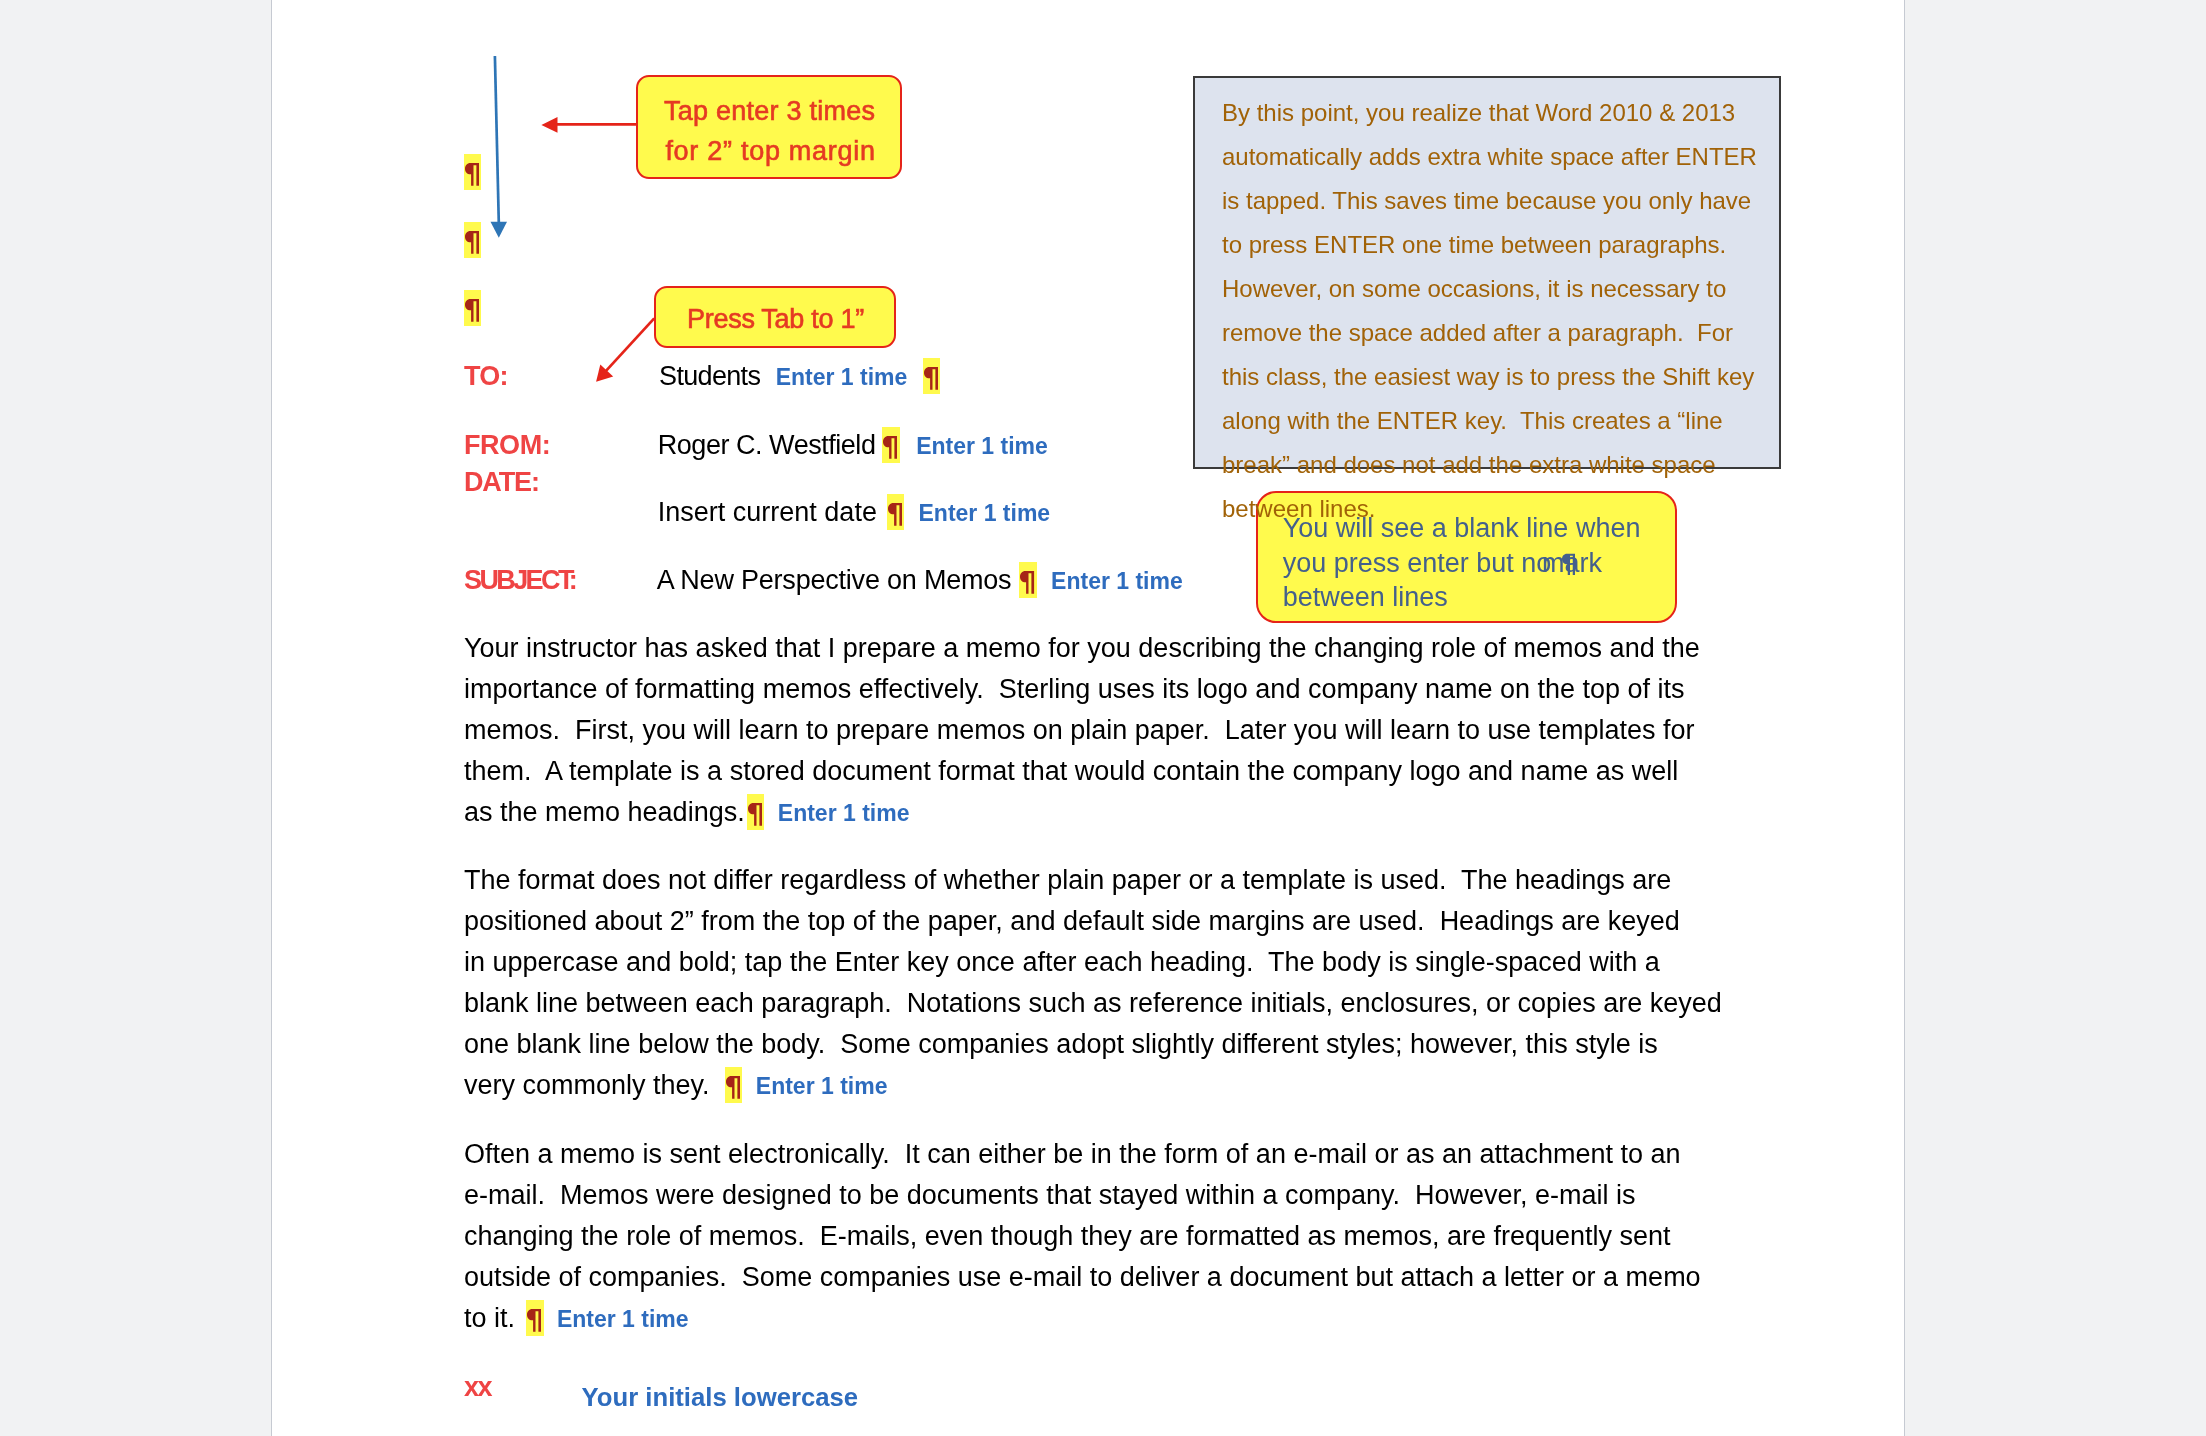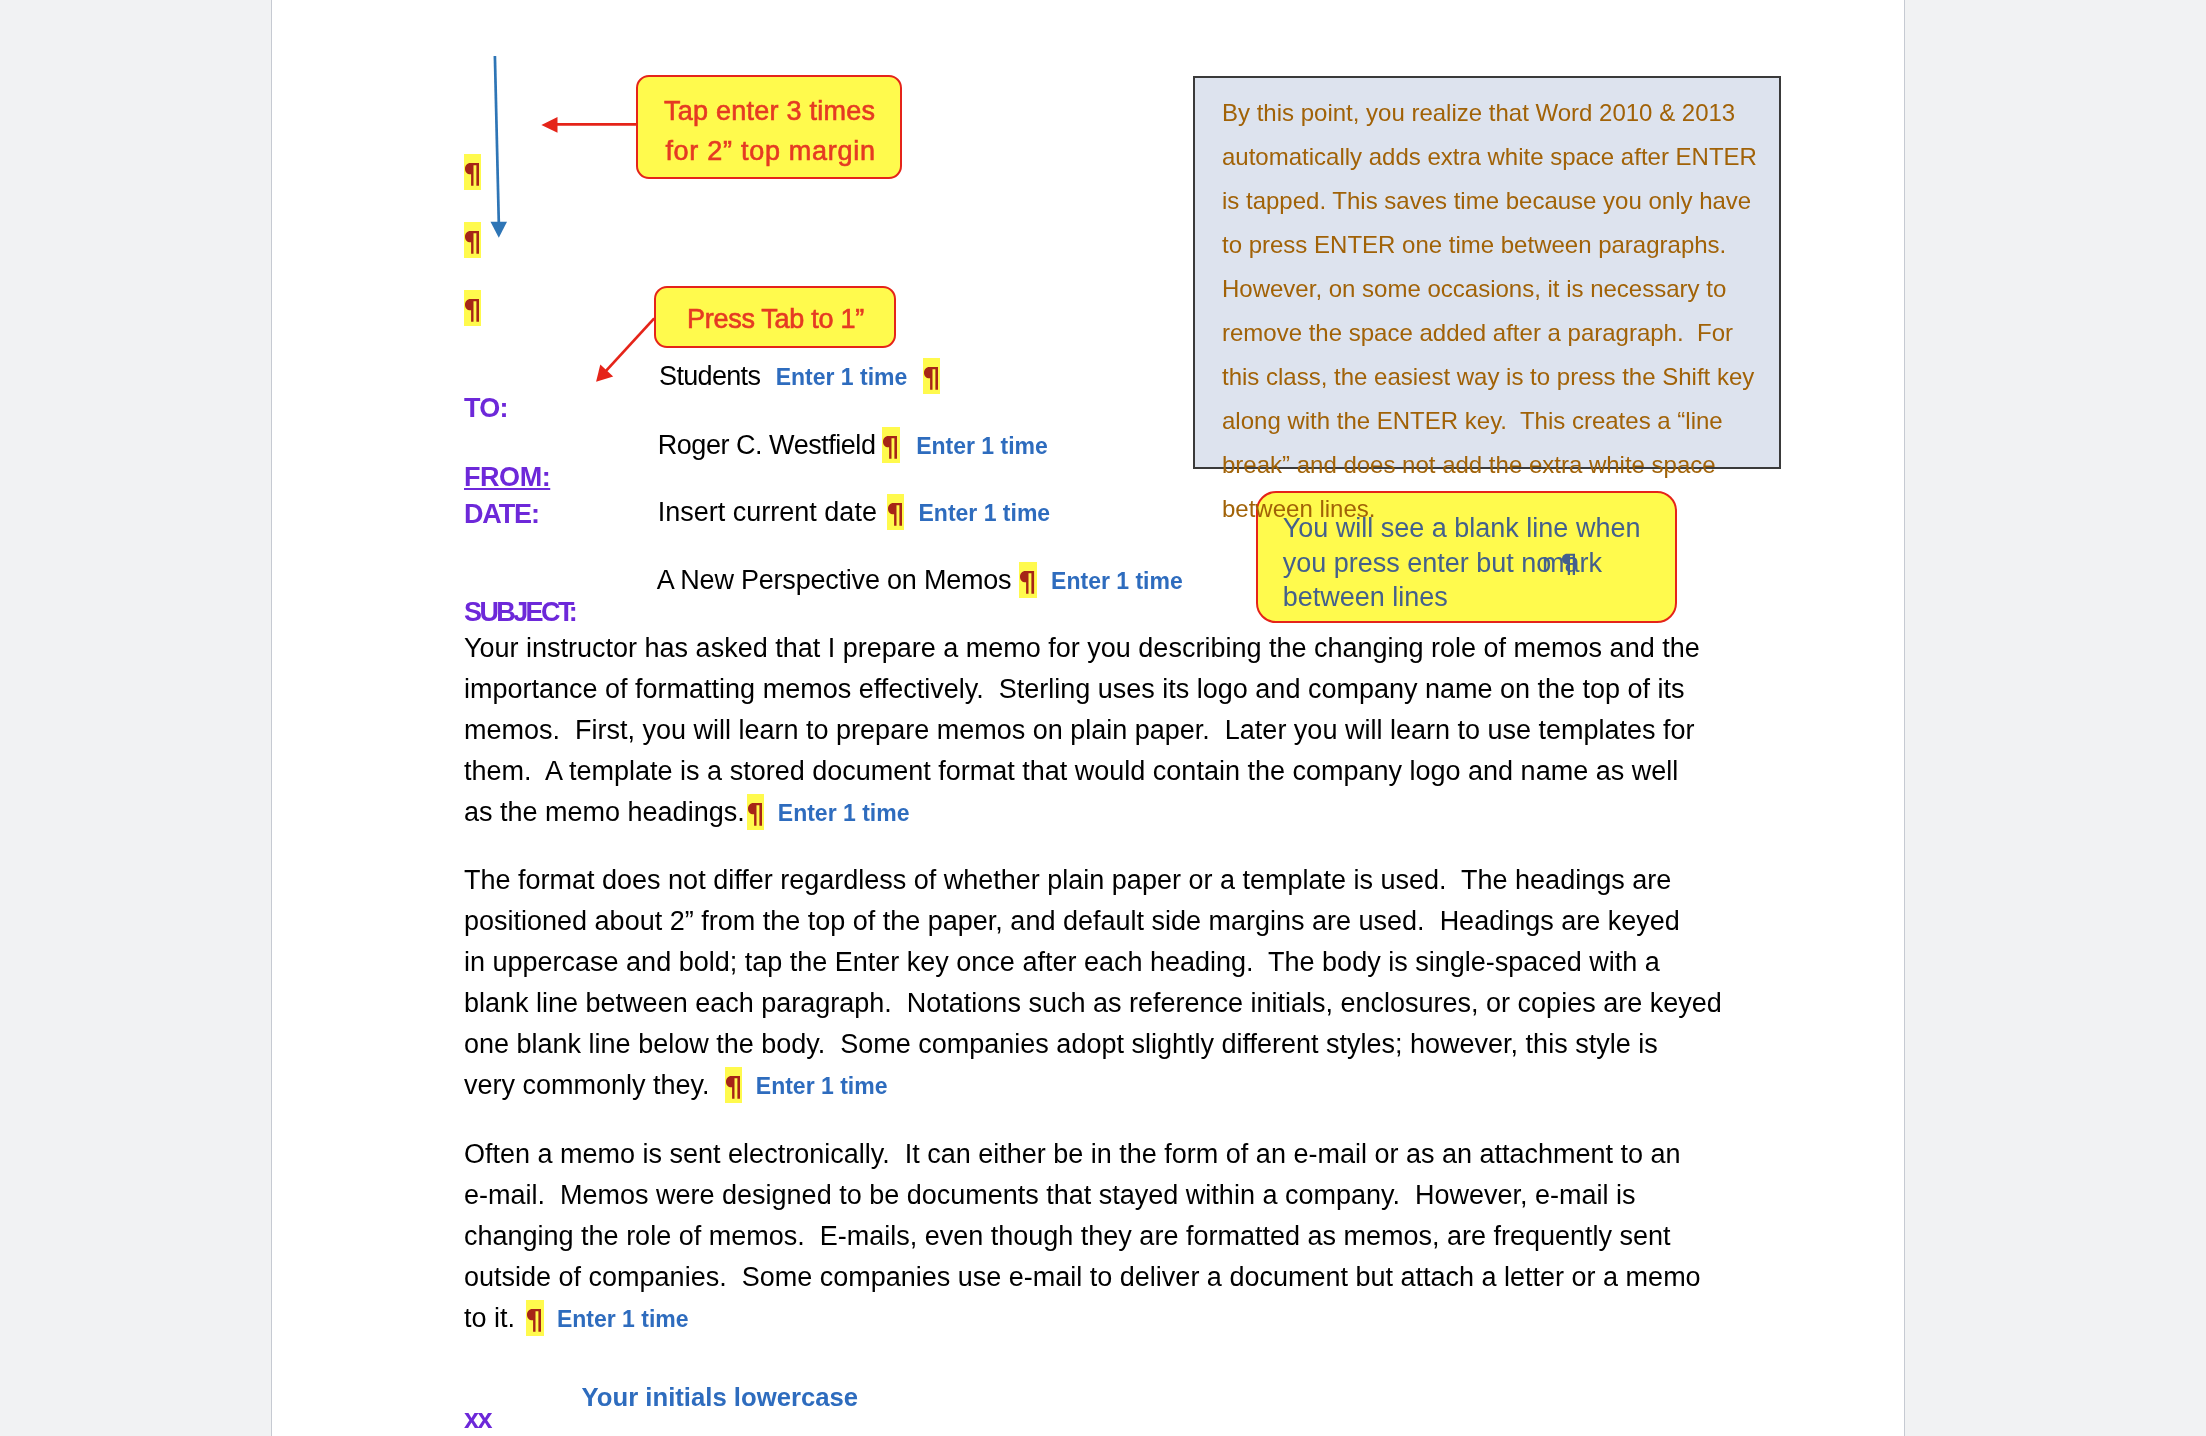--- a/index.html
+++ b/index.html
@@ -7,21 +7,21 @@
   body{width:2206px;height:1436px;overflow:hidden;background:#f1f2f3;
        font-family:"Liberation Sans",sans-serif;
        -webkit-font-smoothing:antialiased;}
   #stage{position:relative;width:2206px;height:1436px;}
   .page{position:absolute;left:271px;top:0;width:1634px;height:1436px;background:#fff;
         border-left:1px solid #c6cad2;border-right:1px solid #c6cad2;box-sizing:border-box;}
 
   
   .doc{position:absolute;left:0;top:0;width:1634px;height:1436px;}
   .ln{position:absolute;white-space:pre;font-size:27px;line-height:27px;color:#000;}
-  .lbl{position:absolute;white-space:pre;font-size:27px;line-height:27px;color:#6d28d9;font-weight:bold;letter-spacing:-1.6px;margin-top:32px;}
+  .lbl{position:absolute;white-space:pre;font-size:27px;line-height:27px;color:#ef4444;font-weight:bold;letter-spacing:-1.6px;}
   .ann{position:absolute;white-space:pre;font-size:23px;line-height:23px;font-weight:bold;color:#2e6cbe;}
   .pil{position:absolute;background:#fffa4d;width:17.6px;height:36.2px;}
   .pil svg{position:absolute;left:1.2px;top:9.5px;width:14.1px;height:22.7px;display:block;}
 
   
   .callout{position:absolute;background:#fffa4d;border:2.6px solid #e52419;border-radius:13px;
            box-sizing:border-box;}
   .co-t{position:absolute;white-space:pre;color:#e53a23;font-size:27px;line-height:27px;
         -webkit-text-stroke:0.62px #e53a23;}
   .co-n{position:absolute;white-space:pre;color:#44608c;font-size:27px;line-height:27px;}
@@ -59,21 +59,21 @@
         </span>
 
    <span class="lbl" style="left:192.0px;top:363.3px;letter-spacing:-0.8px;">TO:</span>
    <span class="ln" style="left:387.1px;top:363.3px;letter-spacing:-0.68px;">Students</span>
    <span class="ann" style="left:503.7px;top:366.3px;">Enter 1 time</span>
    <span class="pil" style="left:650.5px;top:357.7px;">
           <svg viewBox="0 0 141 226">
             <use href="#pilcrow-path" fill="#a62517"></use>
           </svg>
         </span>
-   <span class="lbl" style="left:192.0px;top:432.2px;letter-spacing:-0.45px;text-decoration:underline;">FROM:</span>
+   <span class="lbl" style="left:192.0px;top:432.2px;letter-spacing:-0.45px;">FROM:</span>
    <span class="ln" style="left:385.8px;top:432.2px;letter-spacing:-0.47px;">Roger C. Westfield</span>
    <span class="pil" style="left:610.2px;top:426.6px;">
           <svg viewBox="0 0 141 226">
             <use href="#pilcrow-path" fill="#a62517"></use>
           </svg>
         </span>
    <span class="ann" style="left:644.2px;top:435.2px;">Enter 1 time</span>
    <span class="lbl" style="left:192.0px;top:469px;letter-spacing:-1.15px;">DATE:</span>
    <span class="ln" style="left:385.8px;top:499.2px;">Insert current date</span>
    <span class="pil" style="left:614.7px;top:493.6px;">

